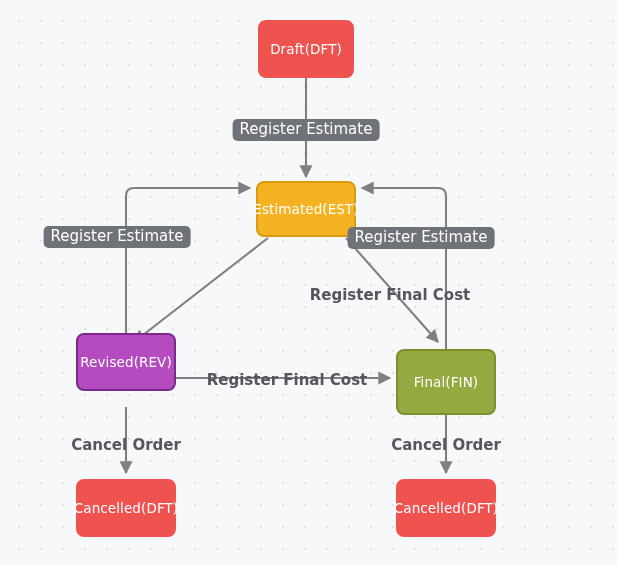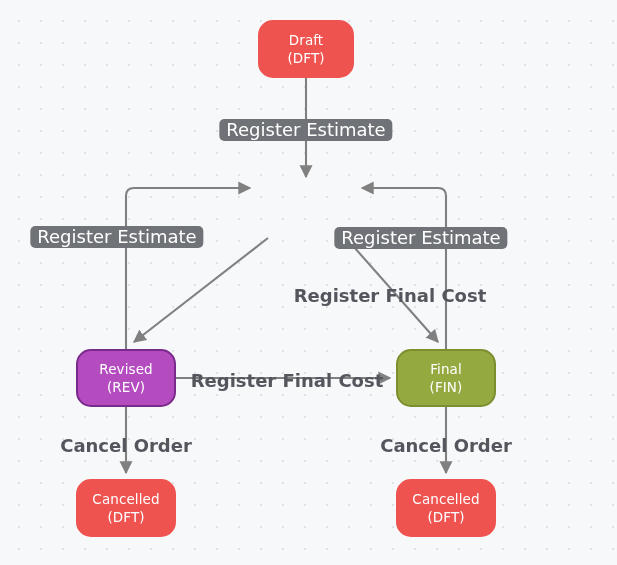--- a/index.html
+++ b/index.html
@@ -26,36 +26,36 @@
     position: absolute;
     left: 0;
     top: 0;
     width: 617px;
     height: 565px;
   }
   .node {
     position: absolute;
     box-sizing: border-box;
     display: flex;
-    flex-direction: column;
+    flex-direction: row;
     align-items: center;
     justify-content: center;
-    border-radius: 15px;
+    border-radius: 8px;
     color: #ffffff;
     font-size: 13.5px;
     line-height: 18px;
     text-align: center;
     letter-spacing: .1px;
   }
   .node .ln1 { display: block; }
   .node .ln2 { display: block; }
   .lbl {
     position: absolute;
     box-sizing: border-box;
-    font-size: 18px;
+    font-size: 15px;
     line-height: 15px;
     white-space: nowrap;
     transform: translate(-50%, -50%);
   }
   .lbl.chip {
     padding: 3px 7px 4px 7px;
     border-radius: 5px;
     color: #ffffff;
   }
   .lbl.plain {
@@ -84,27 +84,31 @@
       <path d="M 126 407 L 126 473"></path>
       <path d="M 446 407 L 446 473"></path>
     </g>
   </svg>
 
   <div class="node" style="left: 258px; top: 20px; width: 96px; height: 58px; background: rgb(239, 83, 80); border: 2px solid rgb(239, 83, 80);">
     <span class="ln1">Draft</span>
     <span class="ln2">(DFT)</span>
   </div>
 
+  <div class="node" style="left: 256px; top: 181px; width: 100px; height: 56px; background: rgb(245, 179, 36); border: 2px solid rgb(217, 154, 16);">
+    <span class="ln1">Estimated</span>
+    <span class="ln2">(EST)</span>
+  </div>
 
-  <div class="node" style="left: 76px; top: 349px; width: 100px; height: 58px; background: rgb(180, 76, 192); border: 2px solid rgb(122, 42, 138);">
+  <div class="node" style="left: 76px; top: 333px; width: 100px; height: 58px; background: rgb(180, 76, 192); border: 2px solid rgb(122, 42, 138);">
     <span class="ln1">Revised</span>
     <span class="ln2">(REV)</span>
   </div>
 
-  <div class="node" style="left: 396px; top: 349px; width: 100px; height: 58px; background: rgb(148, 169, 63); border: 2px solid rgb(123, 143, 47);">
+  <div class="node" style="left: 396px; top: 349px; width: 100px; height: 66px; background: rgb(148, 169, 63); border: 2px solid rgb(123, 143, 47);">
     <span class="ln1">Final</span>
     <span class="ln2">(FIN)</span>
   </div>
 
   <div class="node" style="left: 76px; top: 479px; width: 100px; height: 58px; background: rgb(239, 83, 80); border: 2px solid rgb(239, 83, 80);">
     <span class="ln1">Cancelled</span>
     <span class="ln2">(DFT)</span>
   </div>
 
   <div class="node" style="left: 396px; top: 479px; width: 100px; height: 58px; background: rgb(239, 83, 80); border: 2px solid rgb(239, 83, 80);">

